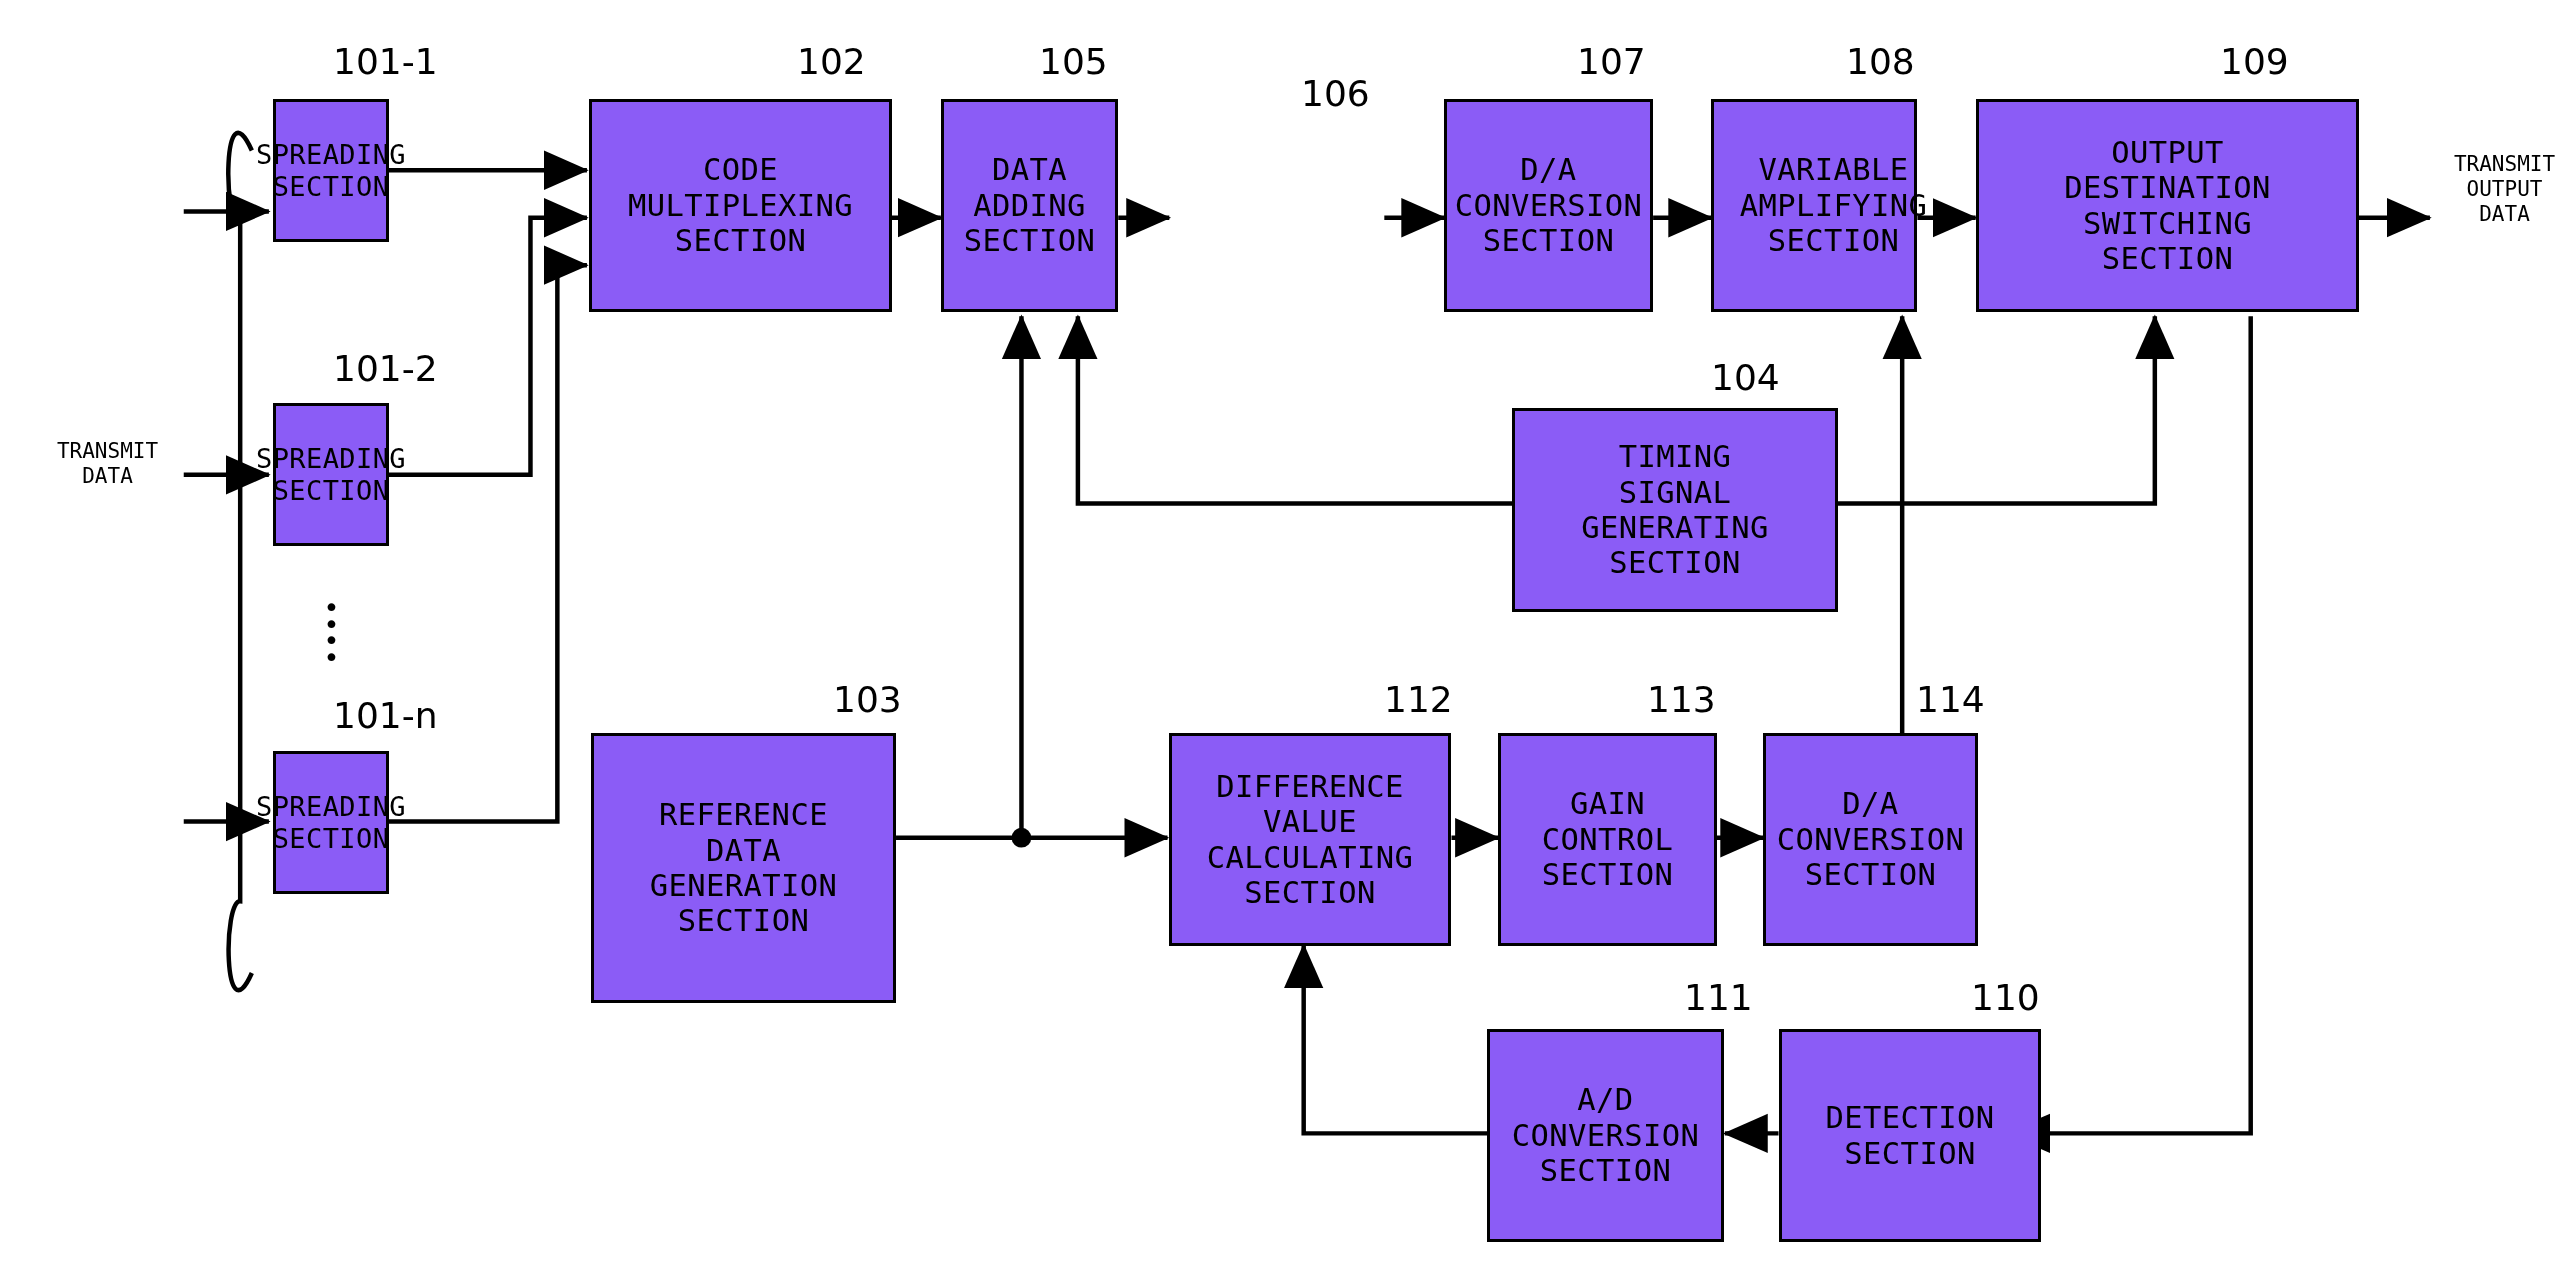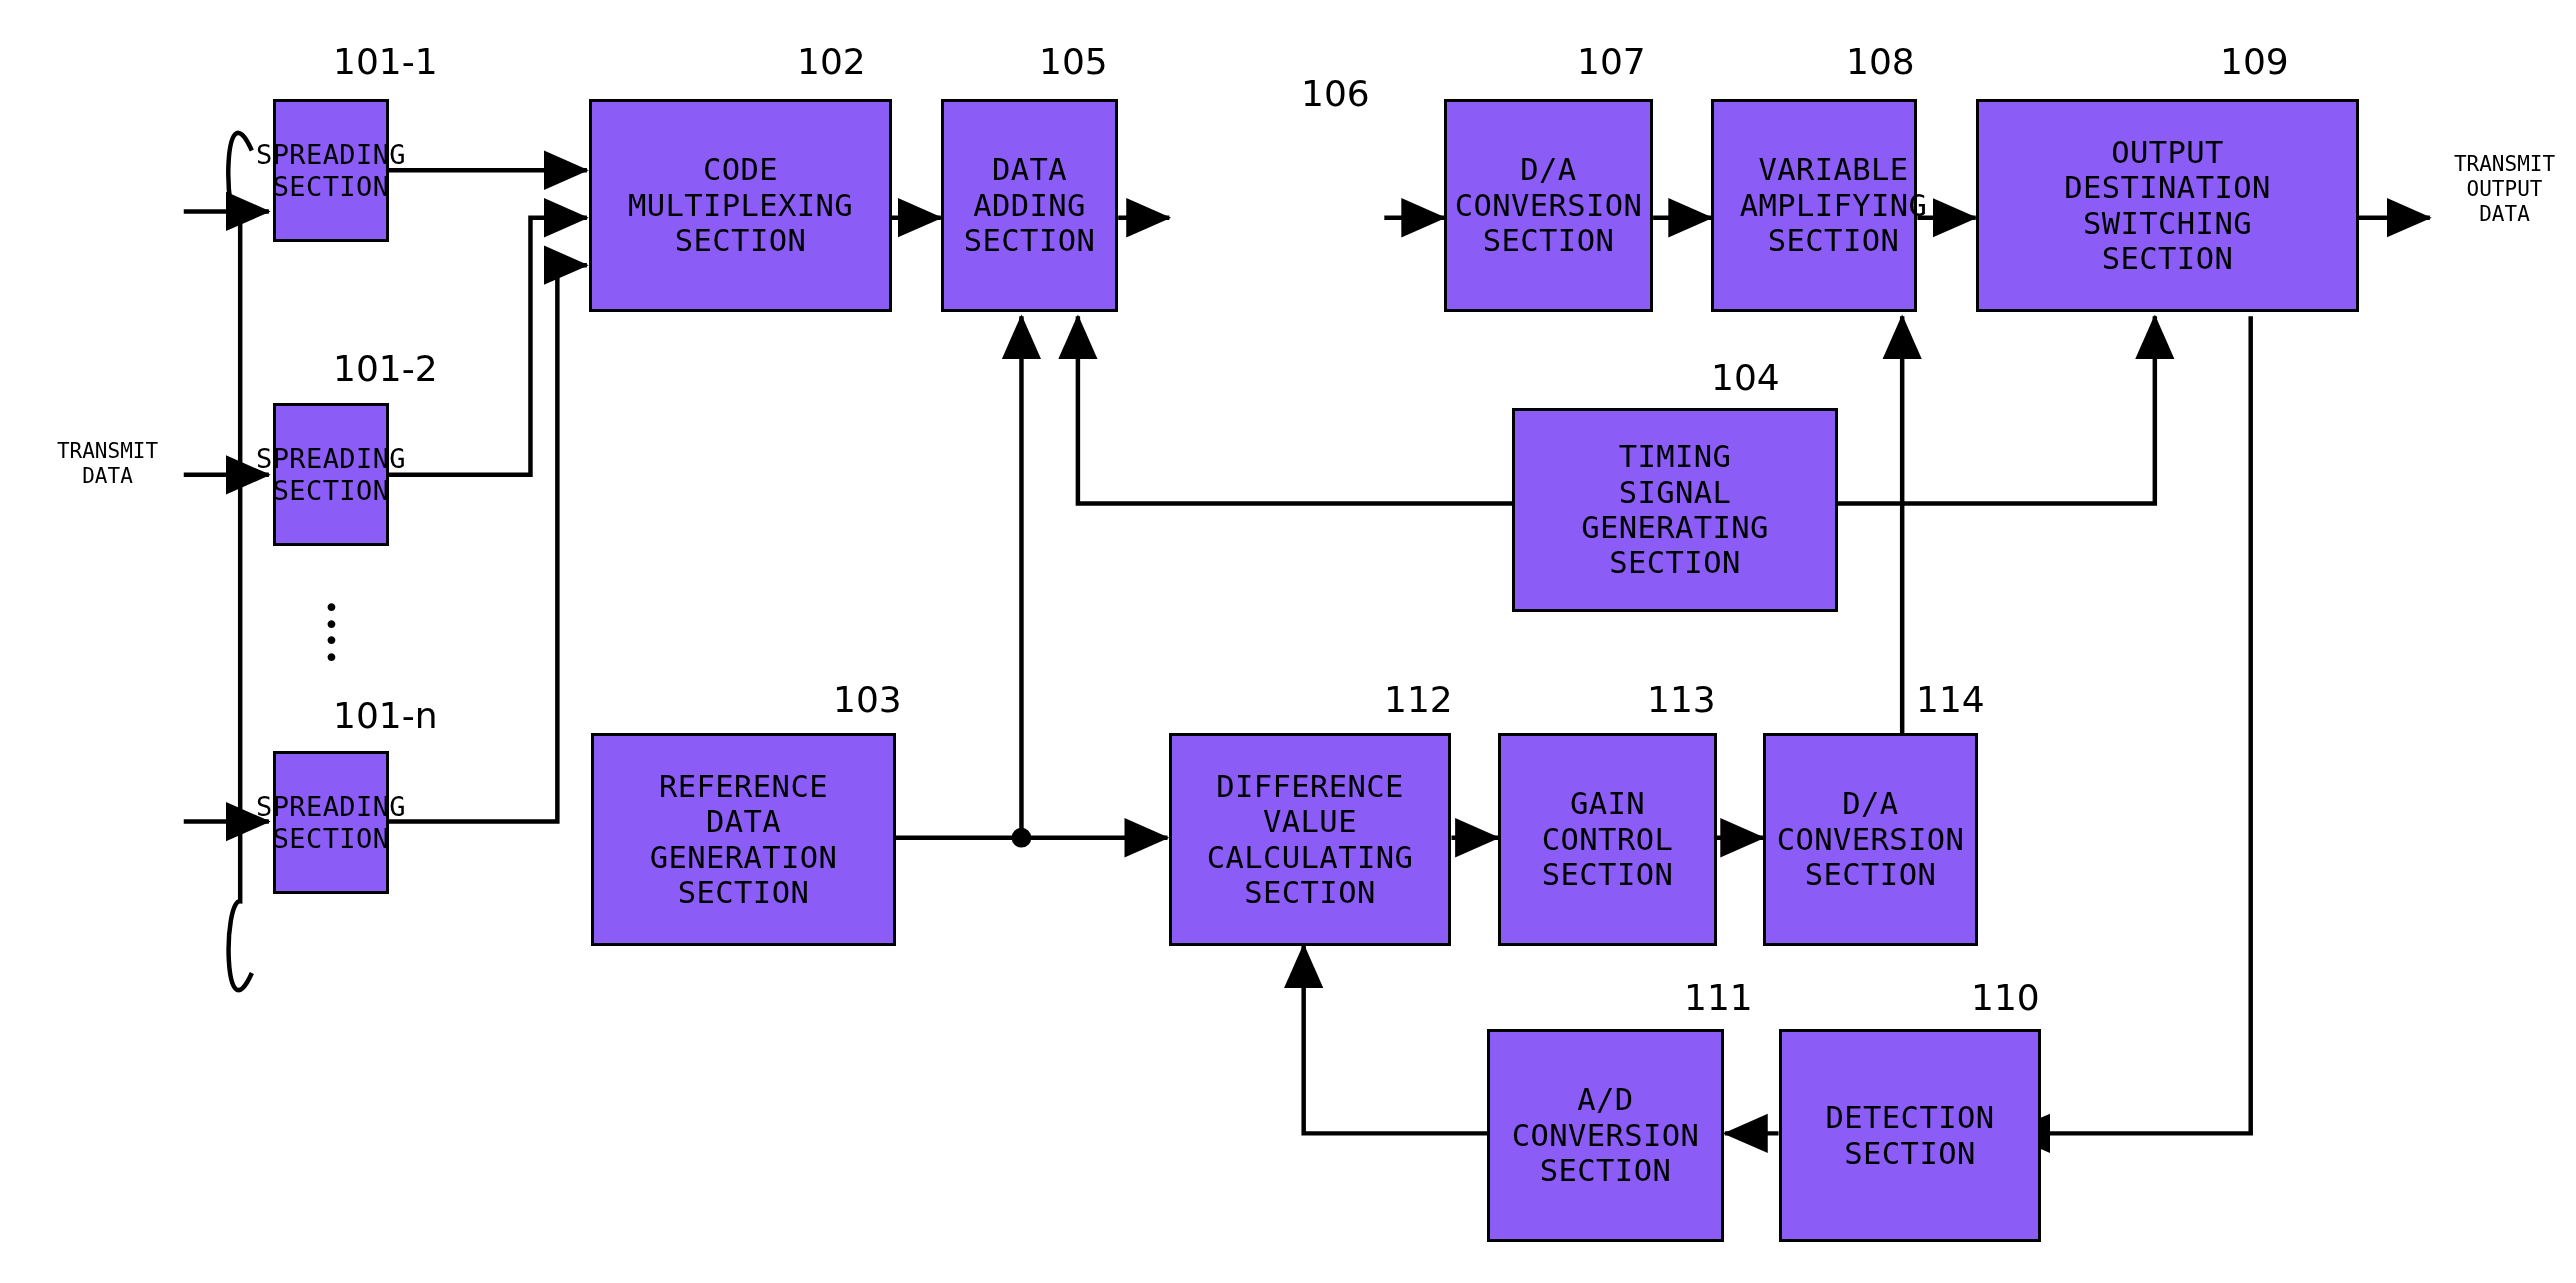--- a/index.html
+++ b/index.html
@@ -178,21 +178,21 @@
   <div class="blk" style="left:1976px; top:99px; width:383px; height:213px;">
     <span class="ln"><div>OUTPUT</div><div>DESTINATION</div><div>SWITCHING</div><div>SECTION</div></span>
   </div>
   <div class="reflabel" style="left:2220px; top:41px;">109</div>
 
   <div class="blk" style="left:1512px; top:408px; width:326px; height:204px;">
     <span class="ln"><div>TIMING</div><div>SIGNAL</div><div>GENERATING</div><div>SECTION</div></span>
   </div>
   <div class="reflabel" style="left:1711px; top:357px;">104</div>
 
-  <div class="blk" style="left:591px; top:733px; width:305px; height:213px;">
+  <div class="blk" style="left:591px; top:733px; width:305px; height:270px;">
     <span class="ln"><div>REFERENCE</div><div>DATA</div><div>GENERATION</div><div>SECTION</div></span>
   </div>
   <div class="reflabel" style="left:833px; top:679px;">103</div>
 
   <div class="blk" style="left:1169px; top:733px; width:282px; height:213px;">
     <span class="ln"><div>DIFFERENCE</div><div>VALUE</div><div>CALCULATING</div><div>SECTION</div></span>
   </div>
   <div class="reflabel" style="left:1384px; top:679px;">112</div>
 
   <div class="blk" style="left:1498px; top:733px; width:219px; height:213px;">

